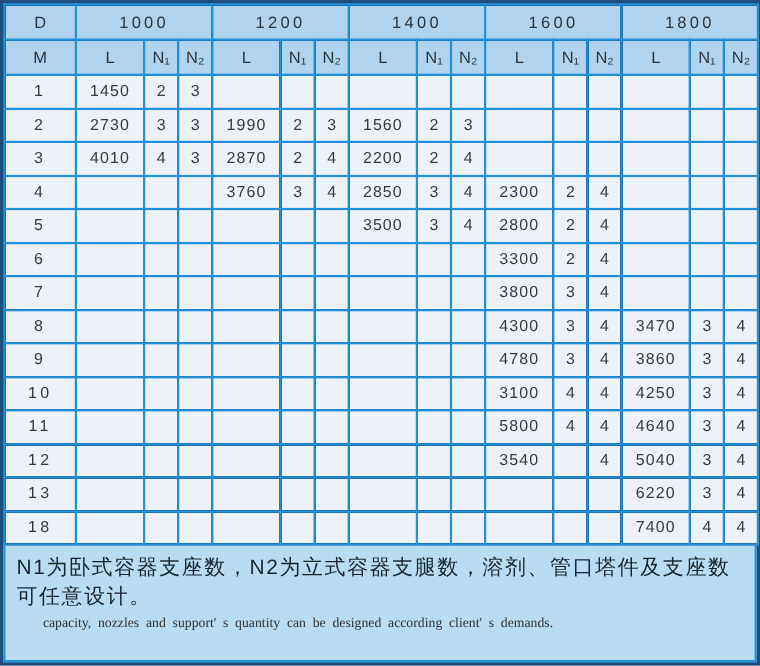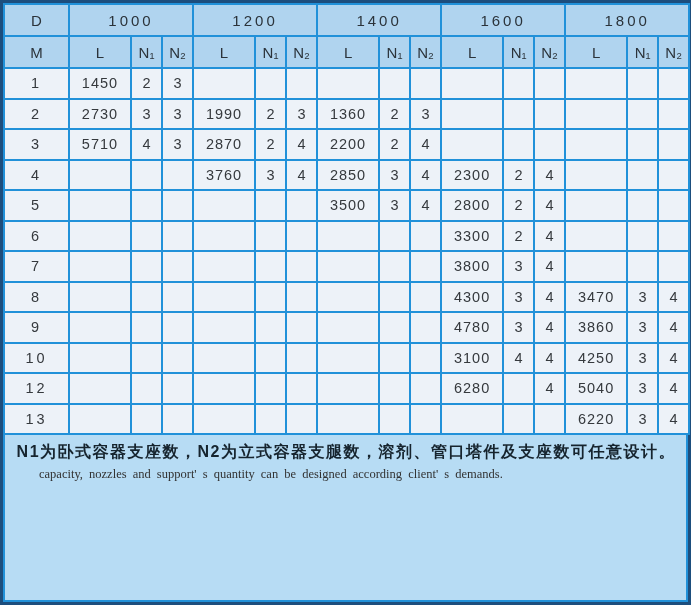--- a/index.html
+++ b/index.html
@@ -35,22 +35,22 @@
   }
   td.m-cell{letter-spacing:3px;}
   td.l-col{letter-spacing:1px;}
   .notes{
     border:2px solid var(--grid);border-top:none;
     background:var(--notes-fill);
     flex:1;box-sizing:border-box;
     padding:5px 10px 3px;
   }
   .cn{
-    font-size:16px;font-weight:700;color:#16242e;
-    letter-spacing:1.5px;text-align:right;margin:2px 0 3px;
+    font-size:19px;font-weight:400;color:#16242e;
+    letter-spacing:1.5px;text-align:left;margin:2px 0 3px;
   }
   .en{
     font-family:"Liberation Serif",serif;
     font-size:12.5px;color:#323232;
     padding-left:24px;word-spacing:3px;line-height:1.3;
   }
 </style>
 </head>
 <body>
 
@@ -122,33 +122,33 @@
           <td></td>
         </tr>
         <tr>
           <td class="m-cell">2</td>
           <td class="l-col">2730</td>
           <td>3</td>
           <td>3</td>
           <td class="l-col">1990</td>
           <td>2</td>
           <td>3</td>
-          <td class="l-col">1360</td>
+          <td class="l-col">1560</td>
           <td>2</td>
           <td>3</td>
           <td class="l-col"></td>
           <td></td>
           <td></td>
           <td class="l-col"></td>
           <td></td>
           <td></td>
         </tr>
         <tr>
           <td class="m-cell">3</td>
-          <td class="l-col">5710</td>
+          <td class="l-col">4010</td>
           <td>4</td>
           <td>3</td>
           <td class="l-col">2870</td>
           <td>2</td>
           <td>4</td>
           <td class="l-col">2200</td>
           <td>2</td>
           <td>4</td>
           <td class="l-col"></td>
           <td></td>
@@ -277,31 +277,49 @@
           <td></td>
           <td></td>
           <td class="l-col">3100</td>
           <td>4</td>
           <td>4</td>
           <td class="l-col">4250</td>
           <td>3</td>
           <td>4</td>
         </tr>
         <tr>
+          <td class="m-cell">11</td>
+          <td class="l-col"></td>
+          <td></td>
+          <td></td>
+          <td class="l-col"></td>
+          <td></td>
+          <td></td>
+          <td class="l-col"></td>
+          <td></td>
+          <td></td>
+          <td class="l-col">5800</td>
+          <td>4</td>
+          <td>4</td>
+          <td class="l-col">4640</td>
+          <td>3</td>
+          <td>4</td>
+        </tr>
+        <tr>
           <td class="m-cell">12</td>
           <td class="l-col"></td>
           <td></td>
           <td></td>
           <td class="l-col"></td>
           <td></td>
           <td></td>
           <td class="l-col"></td>
           <td></td>
           <td></td>
-          <td class="l-col">6280</td>
+          <td class="l-col">3540</td>
           <td></td>
           <td>4</td>
           <td class="l-col">5040</td>
           <td>3</td>
           <td>4</td>
         </tr>
         <tr>
           <td class="m-cell">13</td>
           <td class="l-col"></td>
           <td></td>
@@ -310,20 +328,38 @@
           <td></td>
           <td></td>
           <td class="l-col"></td>
           <td></td>
           <td></td>
           <td class="l-col"></td>
           <td></td>
           <td></td>
           <td class="l-col">6220</td>
           <td>3</td>
+          <td>4</td>
+        </tr>
+        <tr>
+          <td class="m-cell">18</td>
+          <td class="l-col"></td>
+          <td></td>
+          <td></td>
+          <td class="l-col"></td>
+          <td></td>
+          <td></td>
+          <td class="l-col"></td>
+          <td></td>
+          <td></td>
+          <td class="l-col"></td>
+          <td></td>
+          <td></td>
+          <td class="l-col">7400</td>
+          <td>4</td>
           <td>4</td>
         </tr>
       </tbody>
   </table>
 
   <div class="notes">
     <div class="cn">N1为卧式容器支座数，N2为立式容器支腿数，溶剂、管口塔件及支座数可任意设计。</div>
     <div class="en">capacity, nozzles and support' s quantity can be designed according client' s demands.</div>
   </div>
 </div>

